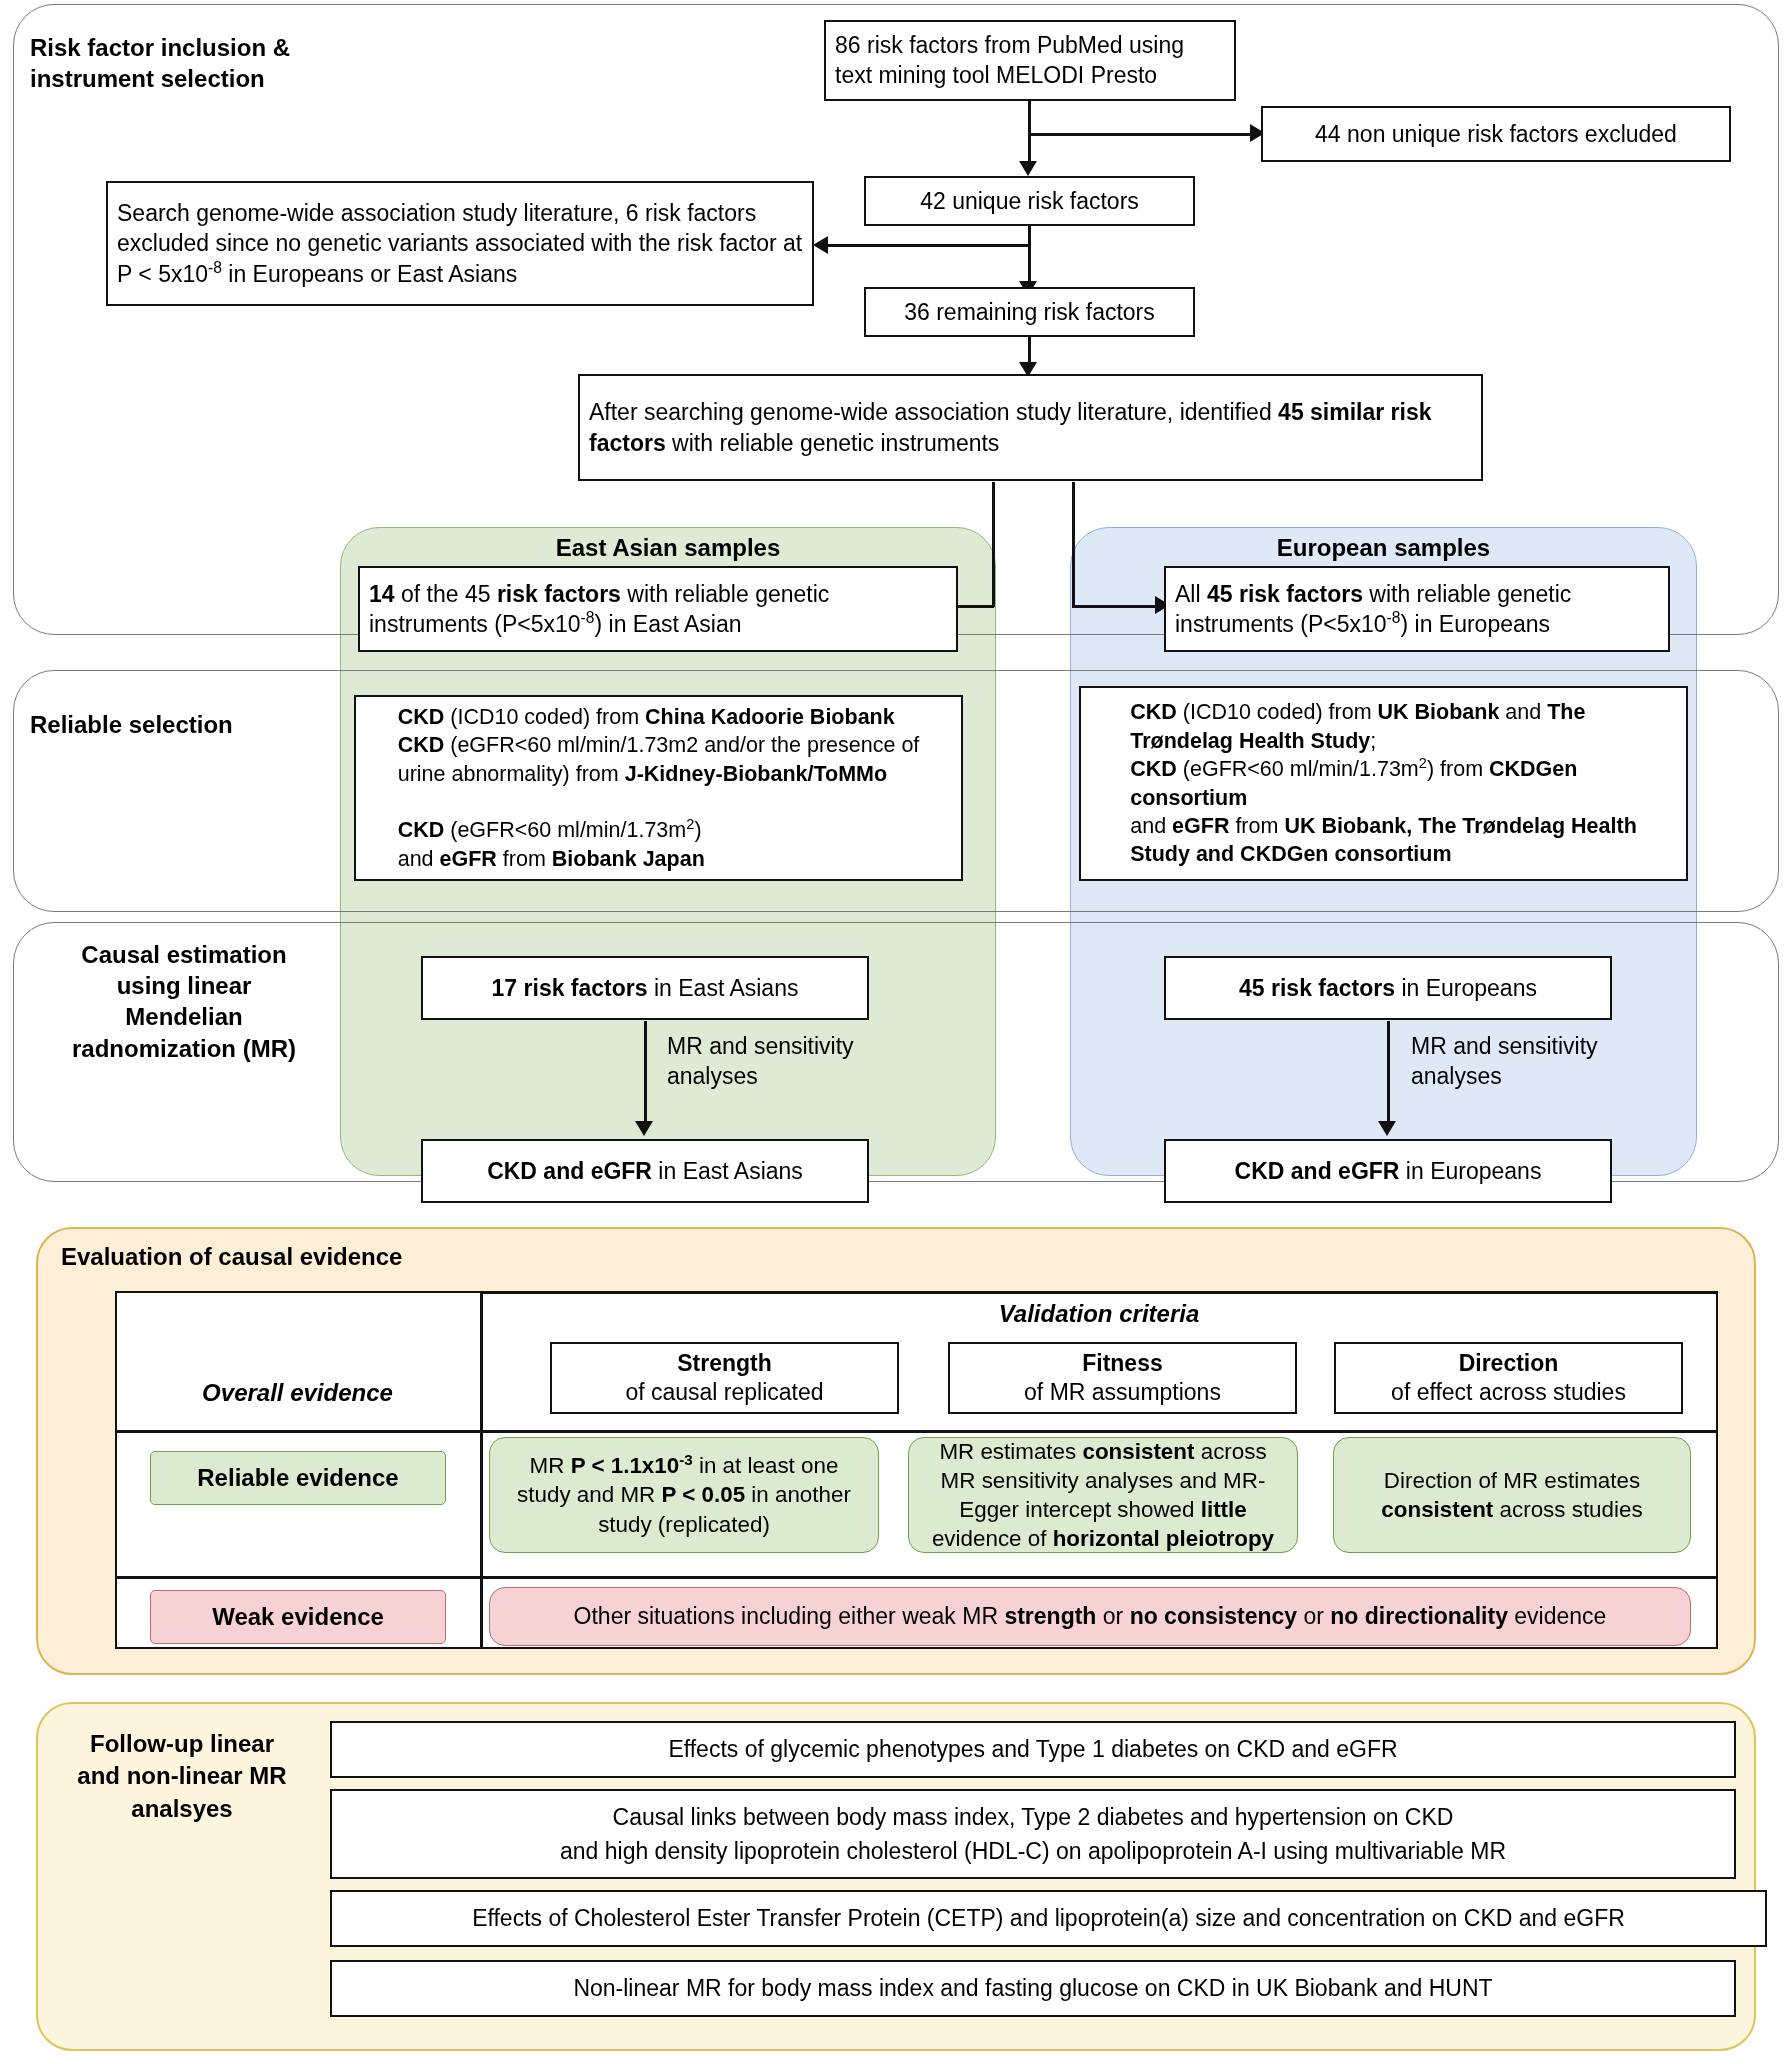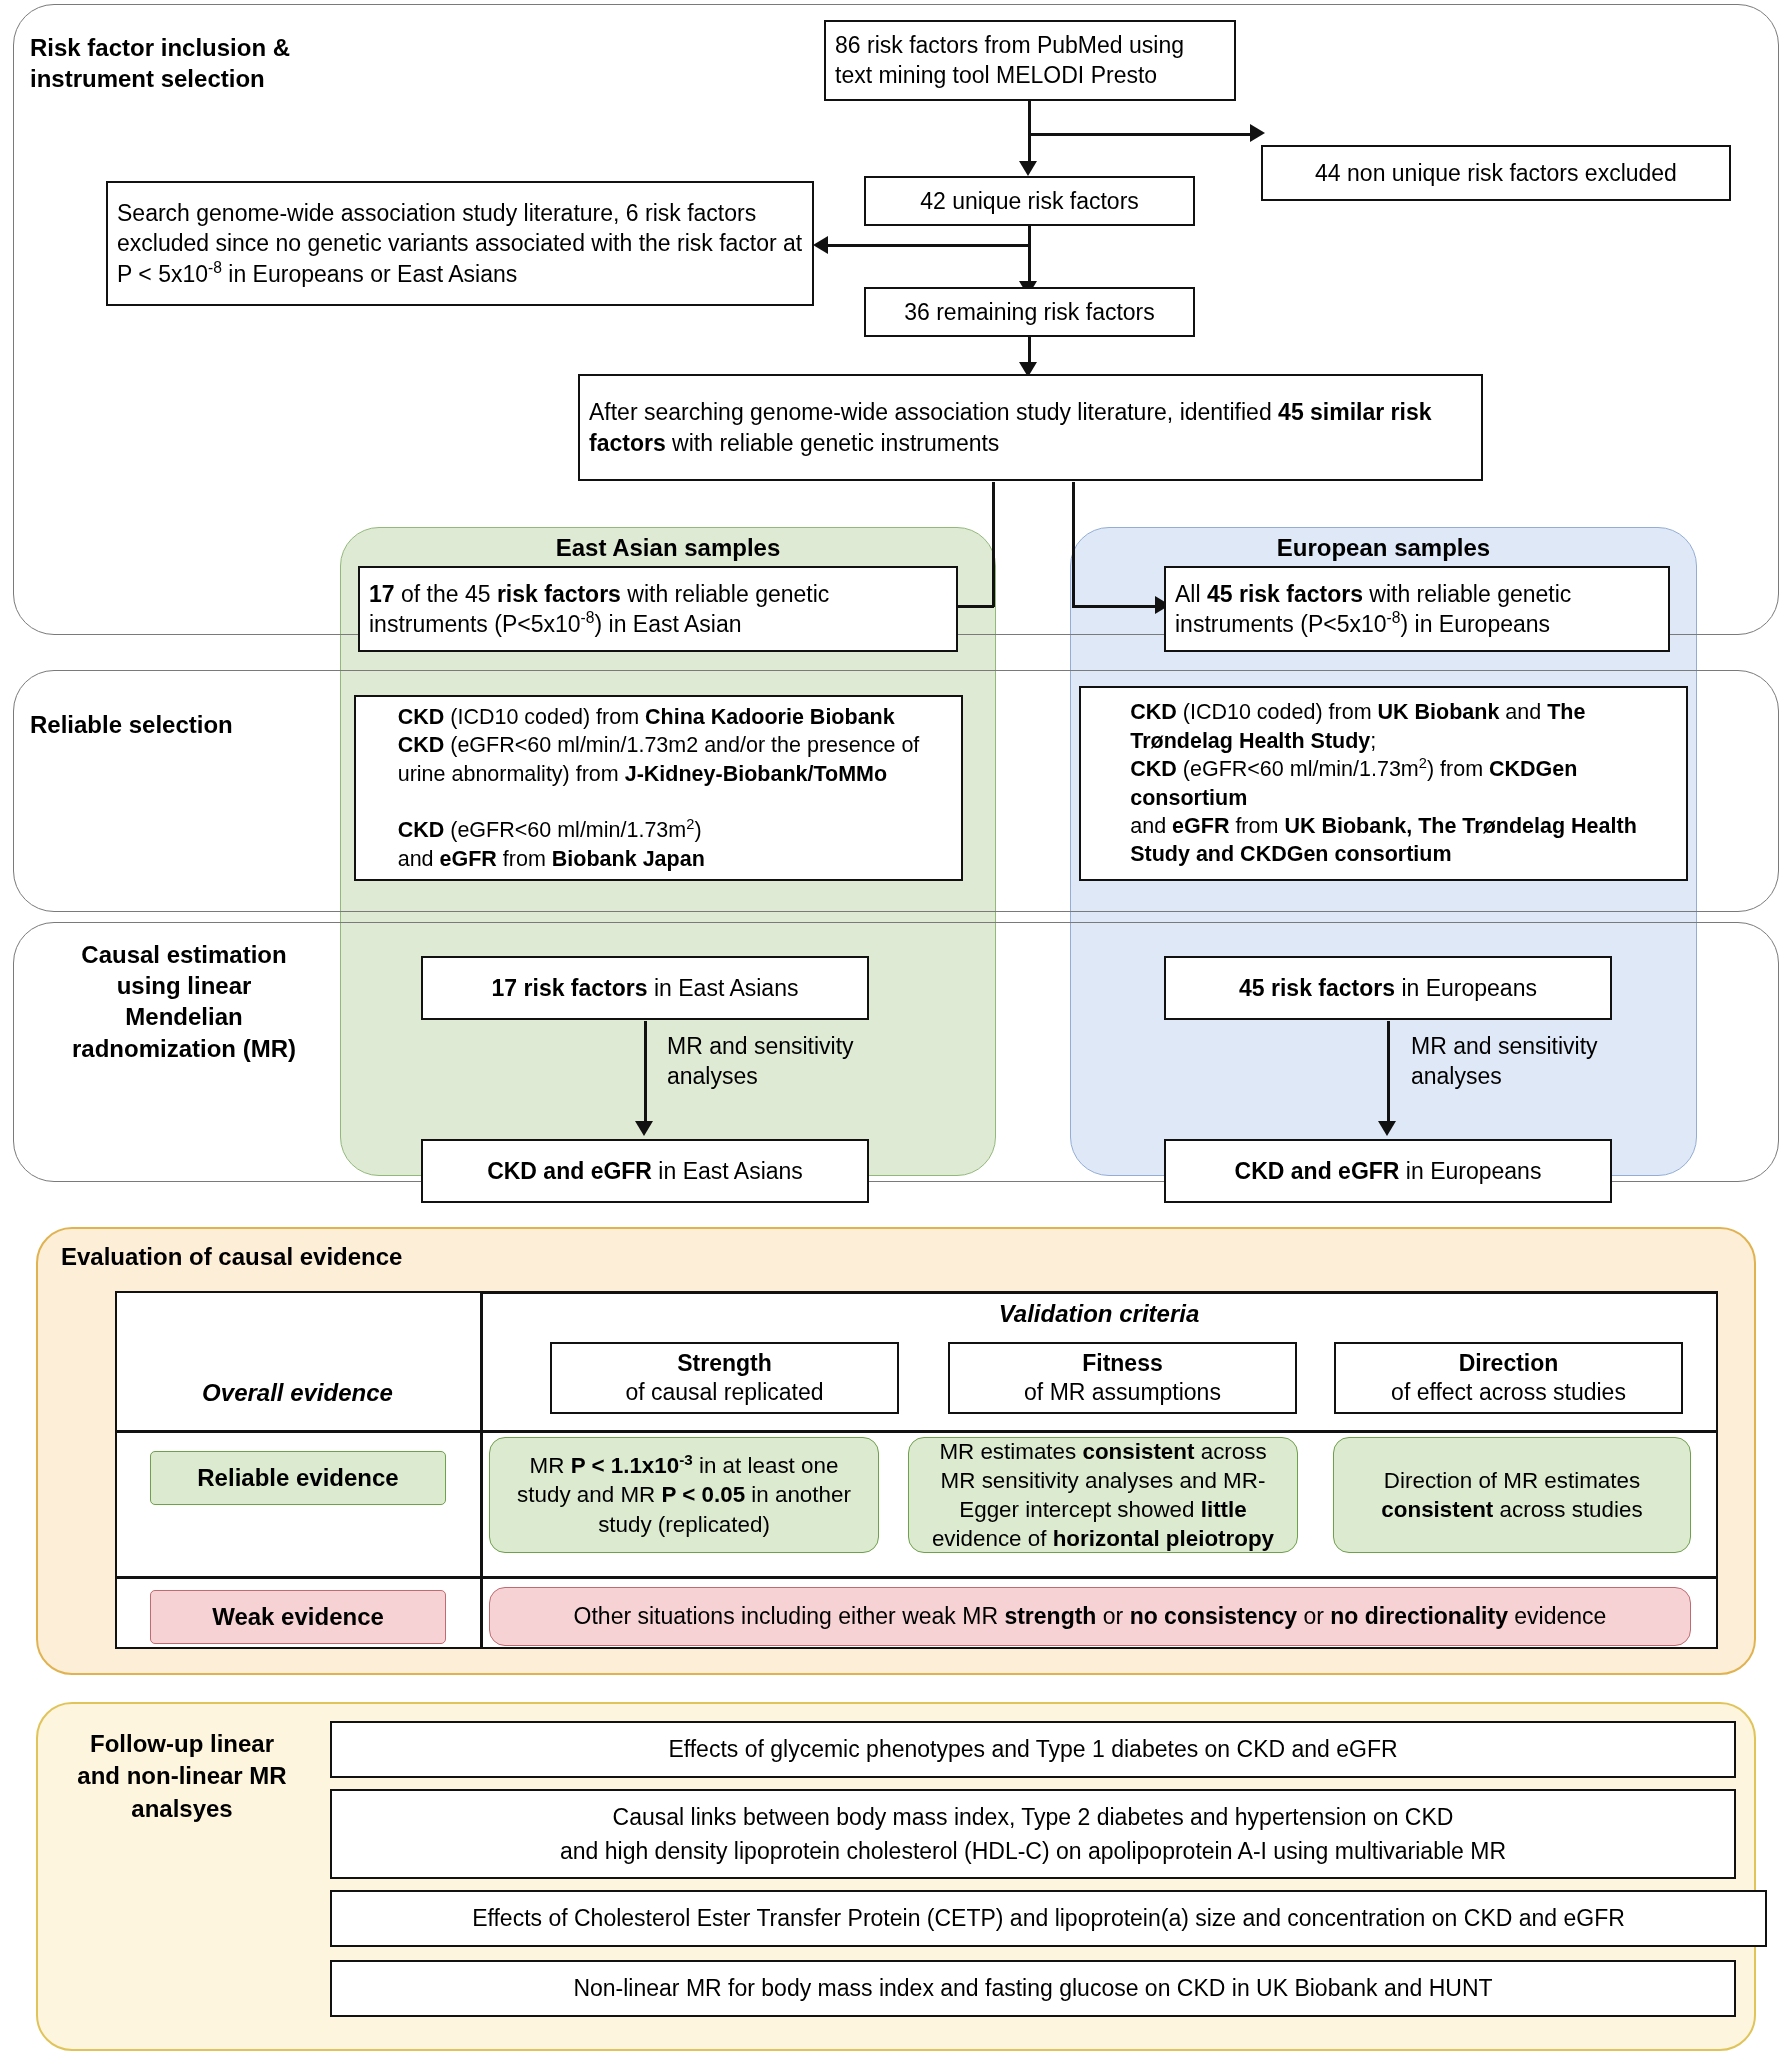--- a/index.html
+++ b/index.html
@@ -172,21 +172,21 @@
   <div class="box" style="left:824px;top:19.7px;width:412px;height:81px;">
     <span>86 risk factors from PubMed using text mining tool MELODI Presto</span>
   </div>
 
   <div class="ln vl" style="left:1028px;top:100px;height:68px;"></div>
 
   <div class="ln hl" style="left:1028px;top:133px;width:224px;"></div>
   <div class="arrow-r" style="left:1250px;top:124px;"></div>
   <div class="arrow-d" style="left:1019px;top:161px;"></div>
 
-  <div class="box" style="left:1261px;top:106px;width:470px;height:56px;margin-top:39px;">
+  <div class="box" style="left:1261px;top:106px;width:470px;height:56px;">
     <span>44 non unique risk factors excluded</span>
   </div>
 
   <div class="box" style="left:864px;top:176px;width:331px;height:50px;">
     <span>42 unique risk factors</span>
   </div>
 
   <div class="ln vl" style="left:1028px;top:226px;height:63px;"></div>
   <div class="ln hl" style="left:828px;top:244px;width:202px;"></div>
   <div class="arrow-l" style="left:813px;top:236px;"></div>
@@ -215,21 +215,21 @@
   <div class="arrow-l" style="left:888px;top:596px;"></div>
 
   <div class="ln vl" style="left:1072px;top:482px;height:125px;"></div>
   <div class="ln hl" style="left:1072px;top:605px;width:86px;"></div>
   <div class="arrow-r" style="left:1155px;top:596px;"></div>
 
   <div class="panel-title" style="left:340px;top:534px;width:656px;">East Asian samples</div>
   <div class="panel-title" style="left:1070px;top:534px;width:627px;">European samples</div>
 
   <div class="box" style="left:358px;top:566px;width:600px;height:86px;">
-    <span><b>17</b> of the 45 <b>risk factors</b> with reliable genetic
+    <span><b>14</b> of the 45 <b>risk factors</b> with reliable genetic
       instruments (P&lt;5x10<sup>-8</sup>) in East Asian</span>
   </div>
 
   <div class="box" style="left:1164px;top:566px;width:506px;height:86px;">
     <span>All <b>45 risk factors</b> with reliable genetic
       instruments (P&lt;5x10<sup>-8</sup>) in Europeans</span>
   </div>
 
   <div class="stage" style="left:12.5px;top:670px;width:1766px;height:242px;"></div>
   <div class="stage-label left-al" style="left:30px;top:709px;width:296px;">Reliable selection</div>

